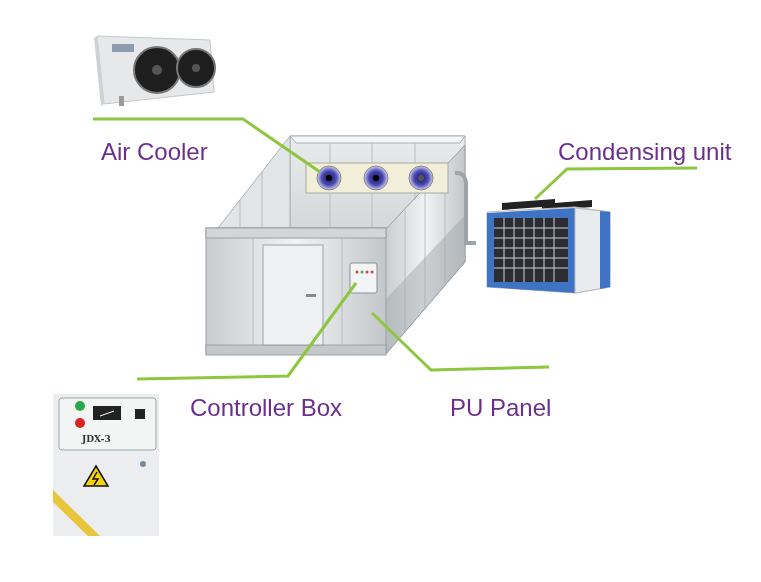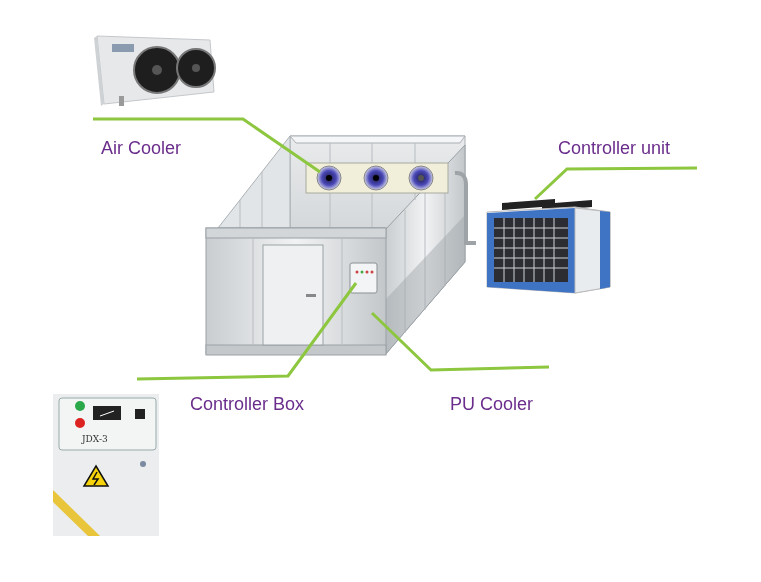--- a/index.html
+++ b/index.html
@@ -1,17 +1,17 @@
 <!DOCTYPE html>
 <html><head>
 <meta charset="utf-8">
 <style>
   html,body{margin:0;padding:0;background:#ffffff;}
   body{width:761px;height:582px;position:relative;overflow:hidden;font-family:"Liberation Sans",sans-serif;}
-  .label{position:absolute;color:#6b2e8c;font-size:18px;white-space:nowrap;}
+  .label{position:absolute;color:#6b2e8c;font-size:24px;white-space:nowrap;}
   svg{position:absolute;left:0;top:0;}
 </style>
 </head>
 <body>
 
 <svg width="761" height="582" viewBox="0 0 761 582">
   <defs>
     <linearGradient id="steel" x1="0" y1="0" x2="1" y2="0">
       <stop offset="0" stop-color="#c9cdd0"></stop>
       <stop offset="0.5" stop-color="#f1f2f3"></stop>
@@ -124,16 +124,16 @@
 
   <g stroke="#8dc63f" stroke-width="3" fill="none">
     <polyline points="93,119 243,119 320,172"></polyline>
     <polyline points="535,199 567,169 697,168"></polyline>
     <polyline points="137,379 288,376 356,283"></polyline>
     <polyline points="372,313 431,370 549,367"></polyline>
   </g>
 </svg>
 
 <div class="label" style="left:101px;top:138px;">Air Cooler</div>
-<div class="label" style="left:558px;top:138px;">Controller unit</div>
+<div class="label" style="left:558px;top:138px;">Condensing unit</div>
 <div class="label" style="left:182px;top:394px;margin-left:8px;">Controller Box</div>
-<div class="label" style="left:450px;top:394px;">PU Cooler</div>
-<div style="position:absolute;left:82px;top:434px;font-size:9px;font-weight:normal;color:#333;font-family:'DejaVu Serif',serif;">JDX-3</div>
+<div class="label" style="left:450px;top:394px;">PU Panel</div>
+<div style="position:absolute;left:82px;top:434px;font-size:9px;font-weight:bold;color:#333;font-family:'DejaVu Serif',serif;">JDX-3</div>
 
 </body></html>

